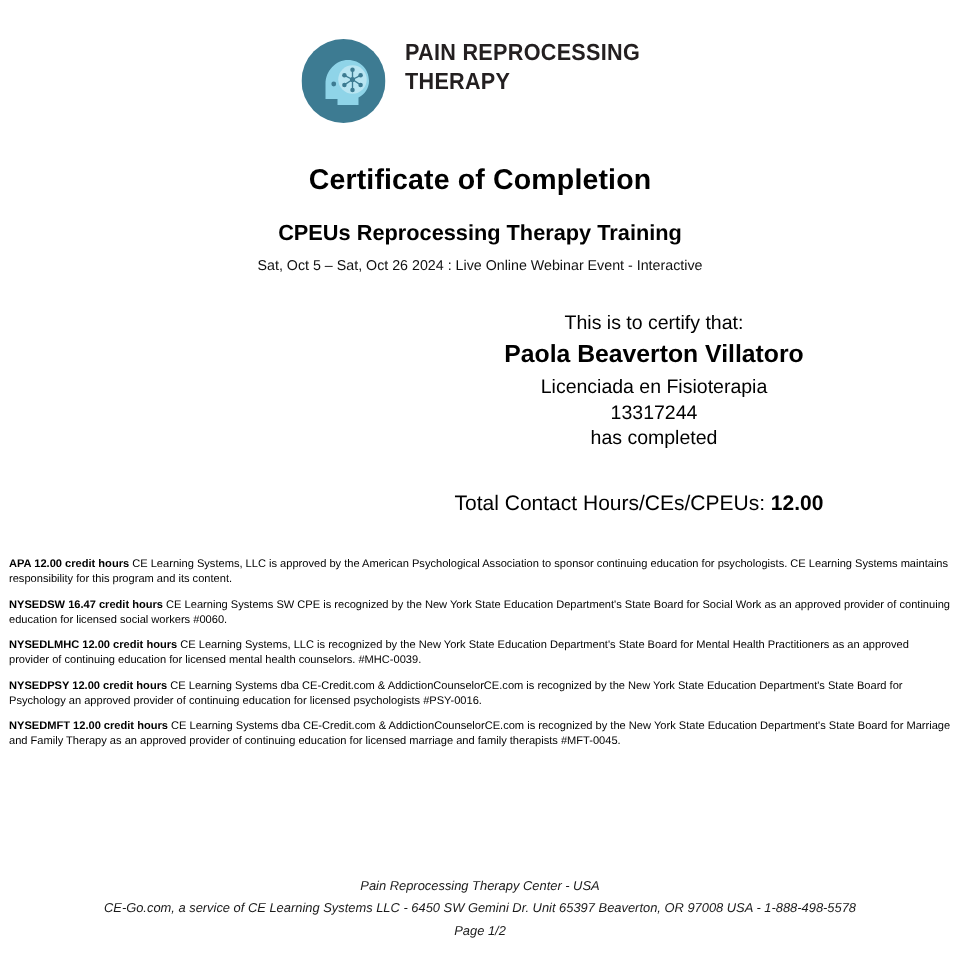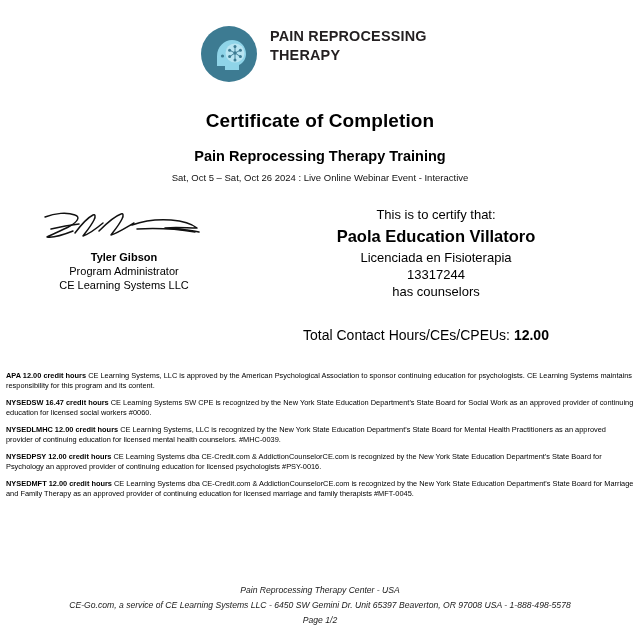--- a/index.html
+++ b/index.html
@@ -203,47 +203,32 @@
       </g>
       <circle cx="21.5" cy="30" r="1.6" fill="#3d7b92"></circle>
     </svg>
     <div class="logo-words">
       <div>PAIN REPROCESSING</div>
       <div>THERAPY</div>
     </div>
   </div>
 
   <div class="cert-title">Certificate of Completion</div>
-  <div class="course-title">Pain Reprocessing Therapy Training</div>
+  <div class="course-title">CPEUs Reprocessing Therapy Training</div>
   <div class="course-dates">Sat, Oct 5 – Sat, Oct 26 2024 : Live Online Webinar Event - Interactive</div>
 
   <div class="mid">
 
-    <div class="sig-block">
-      <svg class="sig-image" viewBox="0 0 175 40">
-        <g fill="none" stroke="#111111" stroke-width="1.5" stroke-linecap="round" stroke-linejoin="round">
-          <path d="M8 10 C18 6 30 5 38 8 C44 10 40 15 33 19 C26 23 16 27 10 30 C16 31 26 28 36 24"></path>
-          <path d="M14 22 C22 20 32 18 42 17"></path>
-          <path d="M38 26 C44 18 50 11 56 8 C58 7 59 9 57 13 C54 19 49 25 46 29 C52 27 60 21 66 16"></path>
-          <path d="M62 24 C70 16 78 9 84 7 C86 6 87 8 85 12 C82 18 77 24 74 28 C81 26 90 20 97 16"></path>
-          <path d="M95 18 C106 14 120 12 134 13 C146 14 155 17 160 21 C150 21 138 20 128 21 C139 22 152 23 162 25"></path>
-          <path d="M100 22 C118 21 140 22 158 25"></path>
-        </g>
-      </svg>
-      <div class="sig-name">Tyler Gibson</div>
-      <div class="sig-role">Program Administrator</div>
-      <div class="sig-org">CE Learning Systems LLC</div>
-    </div>
 
     <div class="certify-block">
       <div class="certify-lead">This is to certify that:</div>
-      <div class="recipient-name">Paola Education Villatoro</div>
+      <div class="recipient-name">Paola Beaverton Villatoro</div>
       <div class="recipient-credential">Licenciada en Fisioterapia</div>
       <div class="recipient-id">13317244</div>
-      <div class="completed-text">has counselors</div>
+      <div class="completed-text">has completed</div>
     </div>
   </div>
 
   <div class="total-hours">
     <span>Total Contact Hours/CEs/CPEUs:</span>
     <span class="hours-value">12.00</span>
   </div>
 
   <div class="accred">
     <p>

